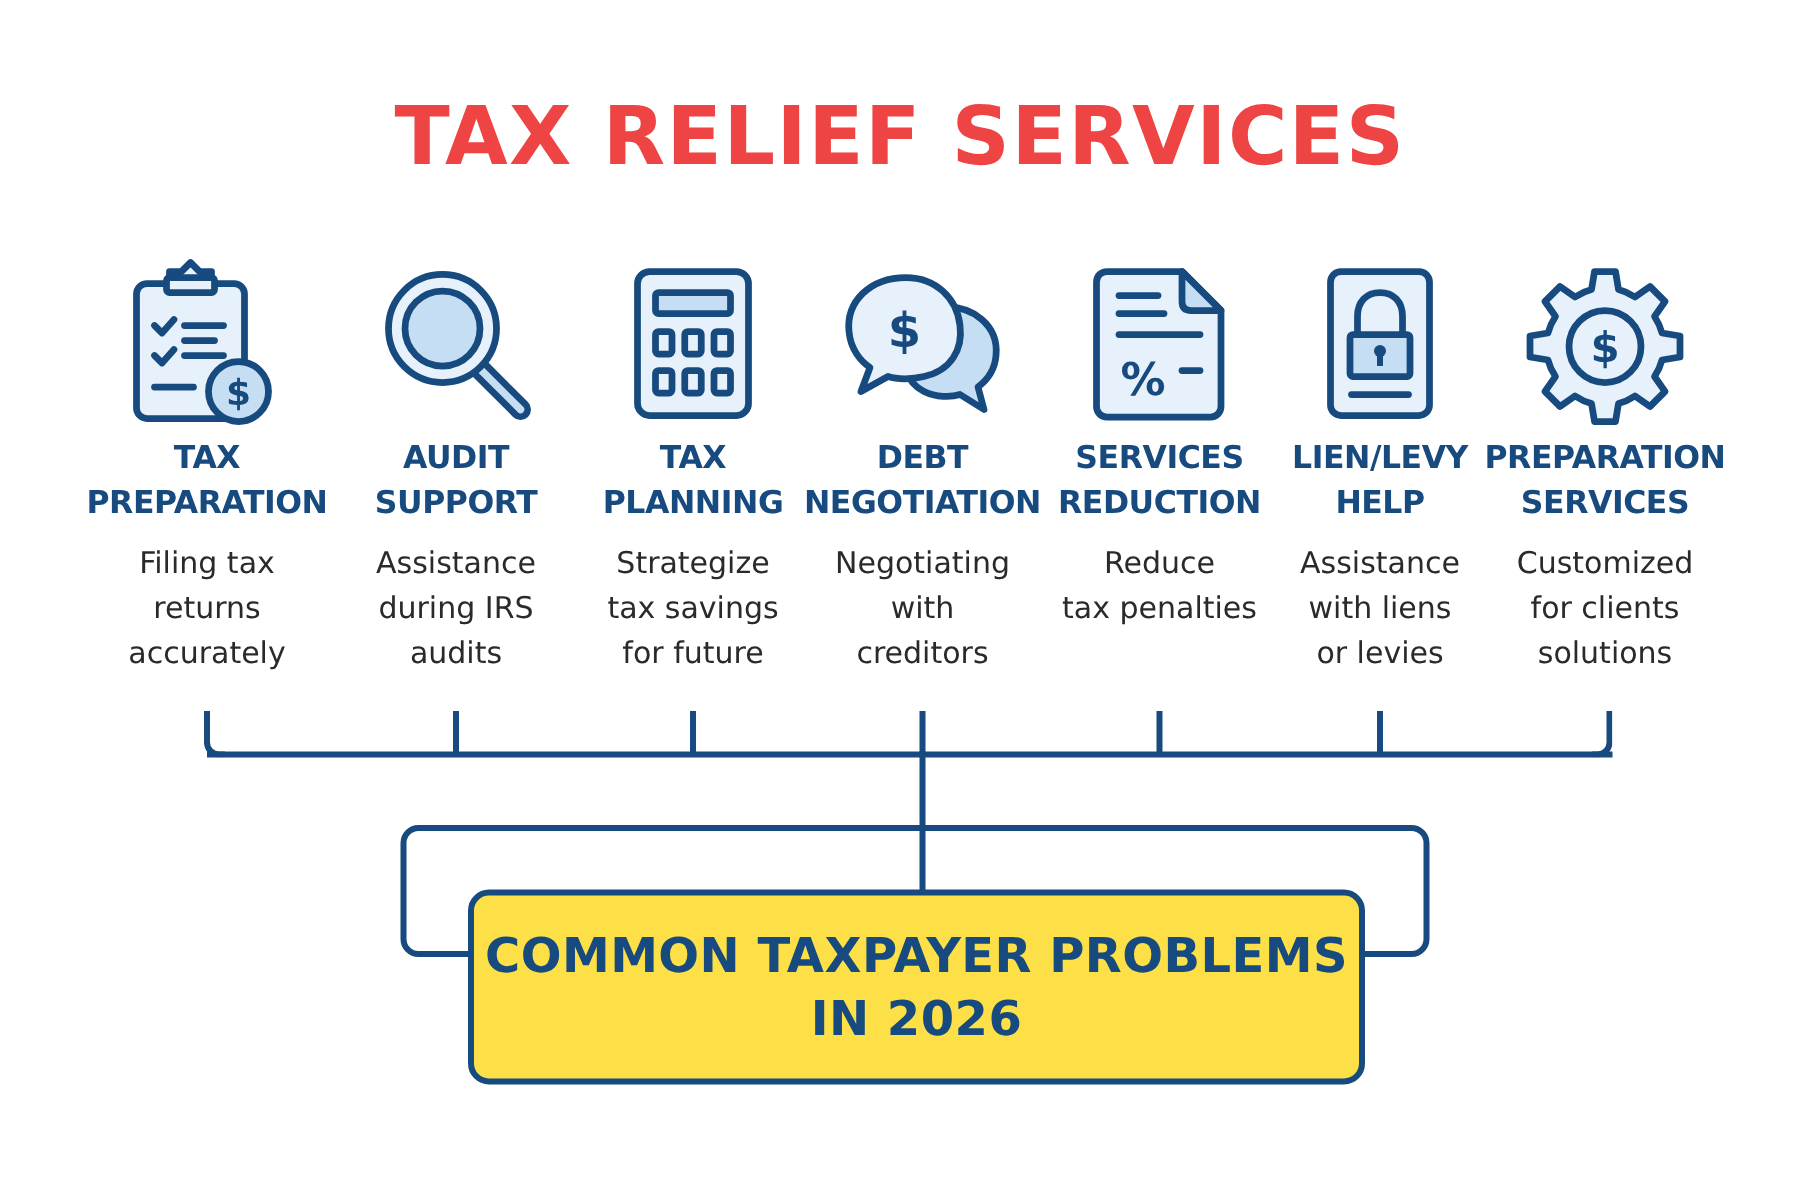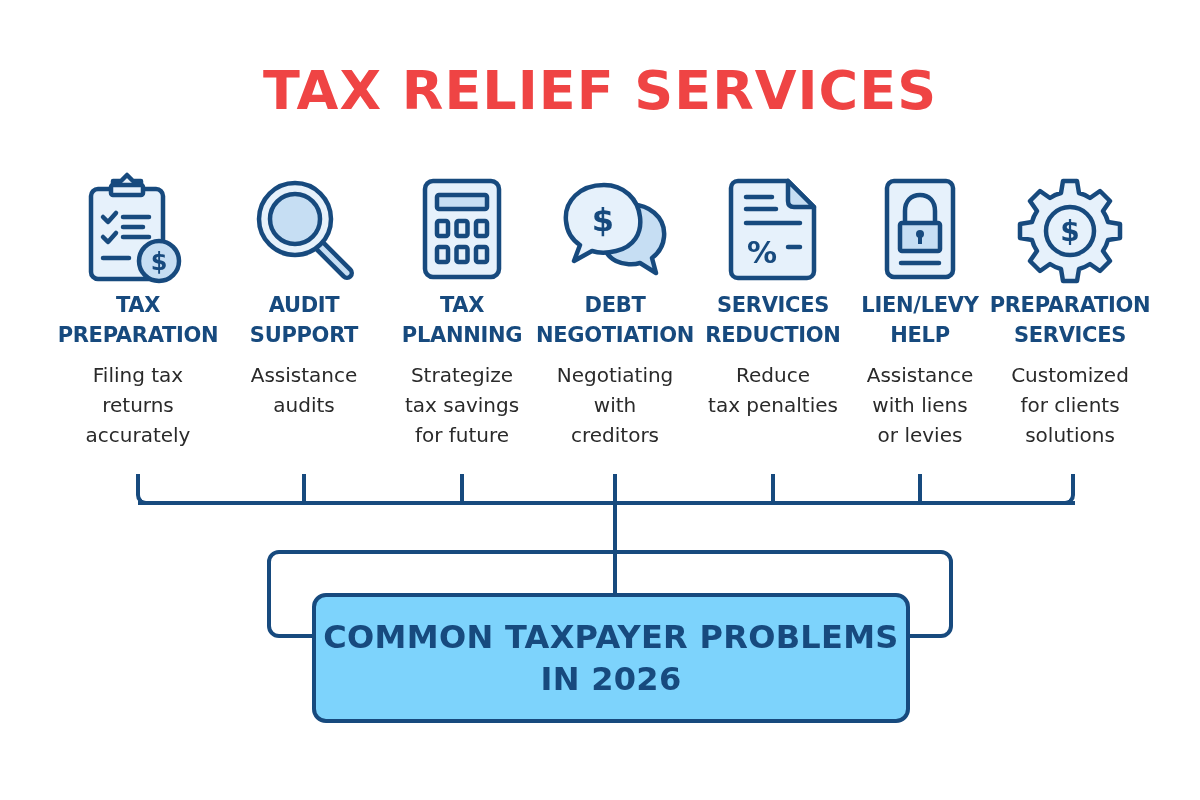--- a/index.html
+++ b/index.html
@@ -82,21 +82,21 @@
     }
     .problem-box {
       position: absolute;
       left: 312px;
       top: 593px;
       width: 598px;
       height: 130px;
       border: 4px solid #174a7e;
       border-radius: 14px;
       box-sizing: border-box;
-      background: #7dd3fc;
+      background: #fde047;
       display: flex;
       flex-direction: column;
       align-items: center;
       justify-content: center;
     }
     .problem-text {
       font-family: "DejaVu Sans", "Liberation Sans", sans-serif;
       font-weight: bold;
       font-size: 32px;
       line-height: 42px;
@@ -146,20 +146,21 @@
       <circle cx="46" cy="44" r="36" fill="#e6f1fb" stroke="#174a7e" stroke-width="4.5"></circle>
       <circle cx="46" cy="44" r="25" fill="#c6def3" stroke="#174a7e" stroke-width="4.5"></circle>
     </svg>
   </div>
   <div class="heading">
     <div>AUDIT</div>
     <div>SUPPORT</div>
   </div>
   <div class="desc">
     <div>Assistance</div>
+    <div>during IRS</div>
     <div>audits</div>
   </div>
 </div>
 
 <div class="col" style="left:462px;">
   <div class="icon-wrap">
     <svg viewBox="0 0 110 110">
       <rect x="18" y="6" width="74" height="96" rx="8" fill="#e6f1fb" stroke="#174a7e" stroke-width="4.5"></rect>
       <rect x="30" y="20" width="50" height="14" rx="2" fill="#c6def3" stroke="#174a7e" stroke-width="4.5"></rect>
       <rect x="30" y="46" width="11" height="15" rx="2" fill="#e6f1fb" stroke="#174a7e" stroke-width="4.5"></rect>

